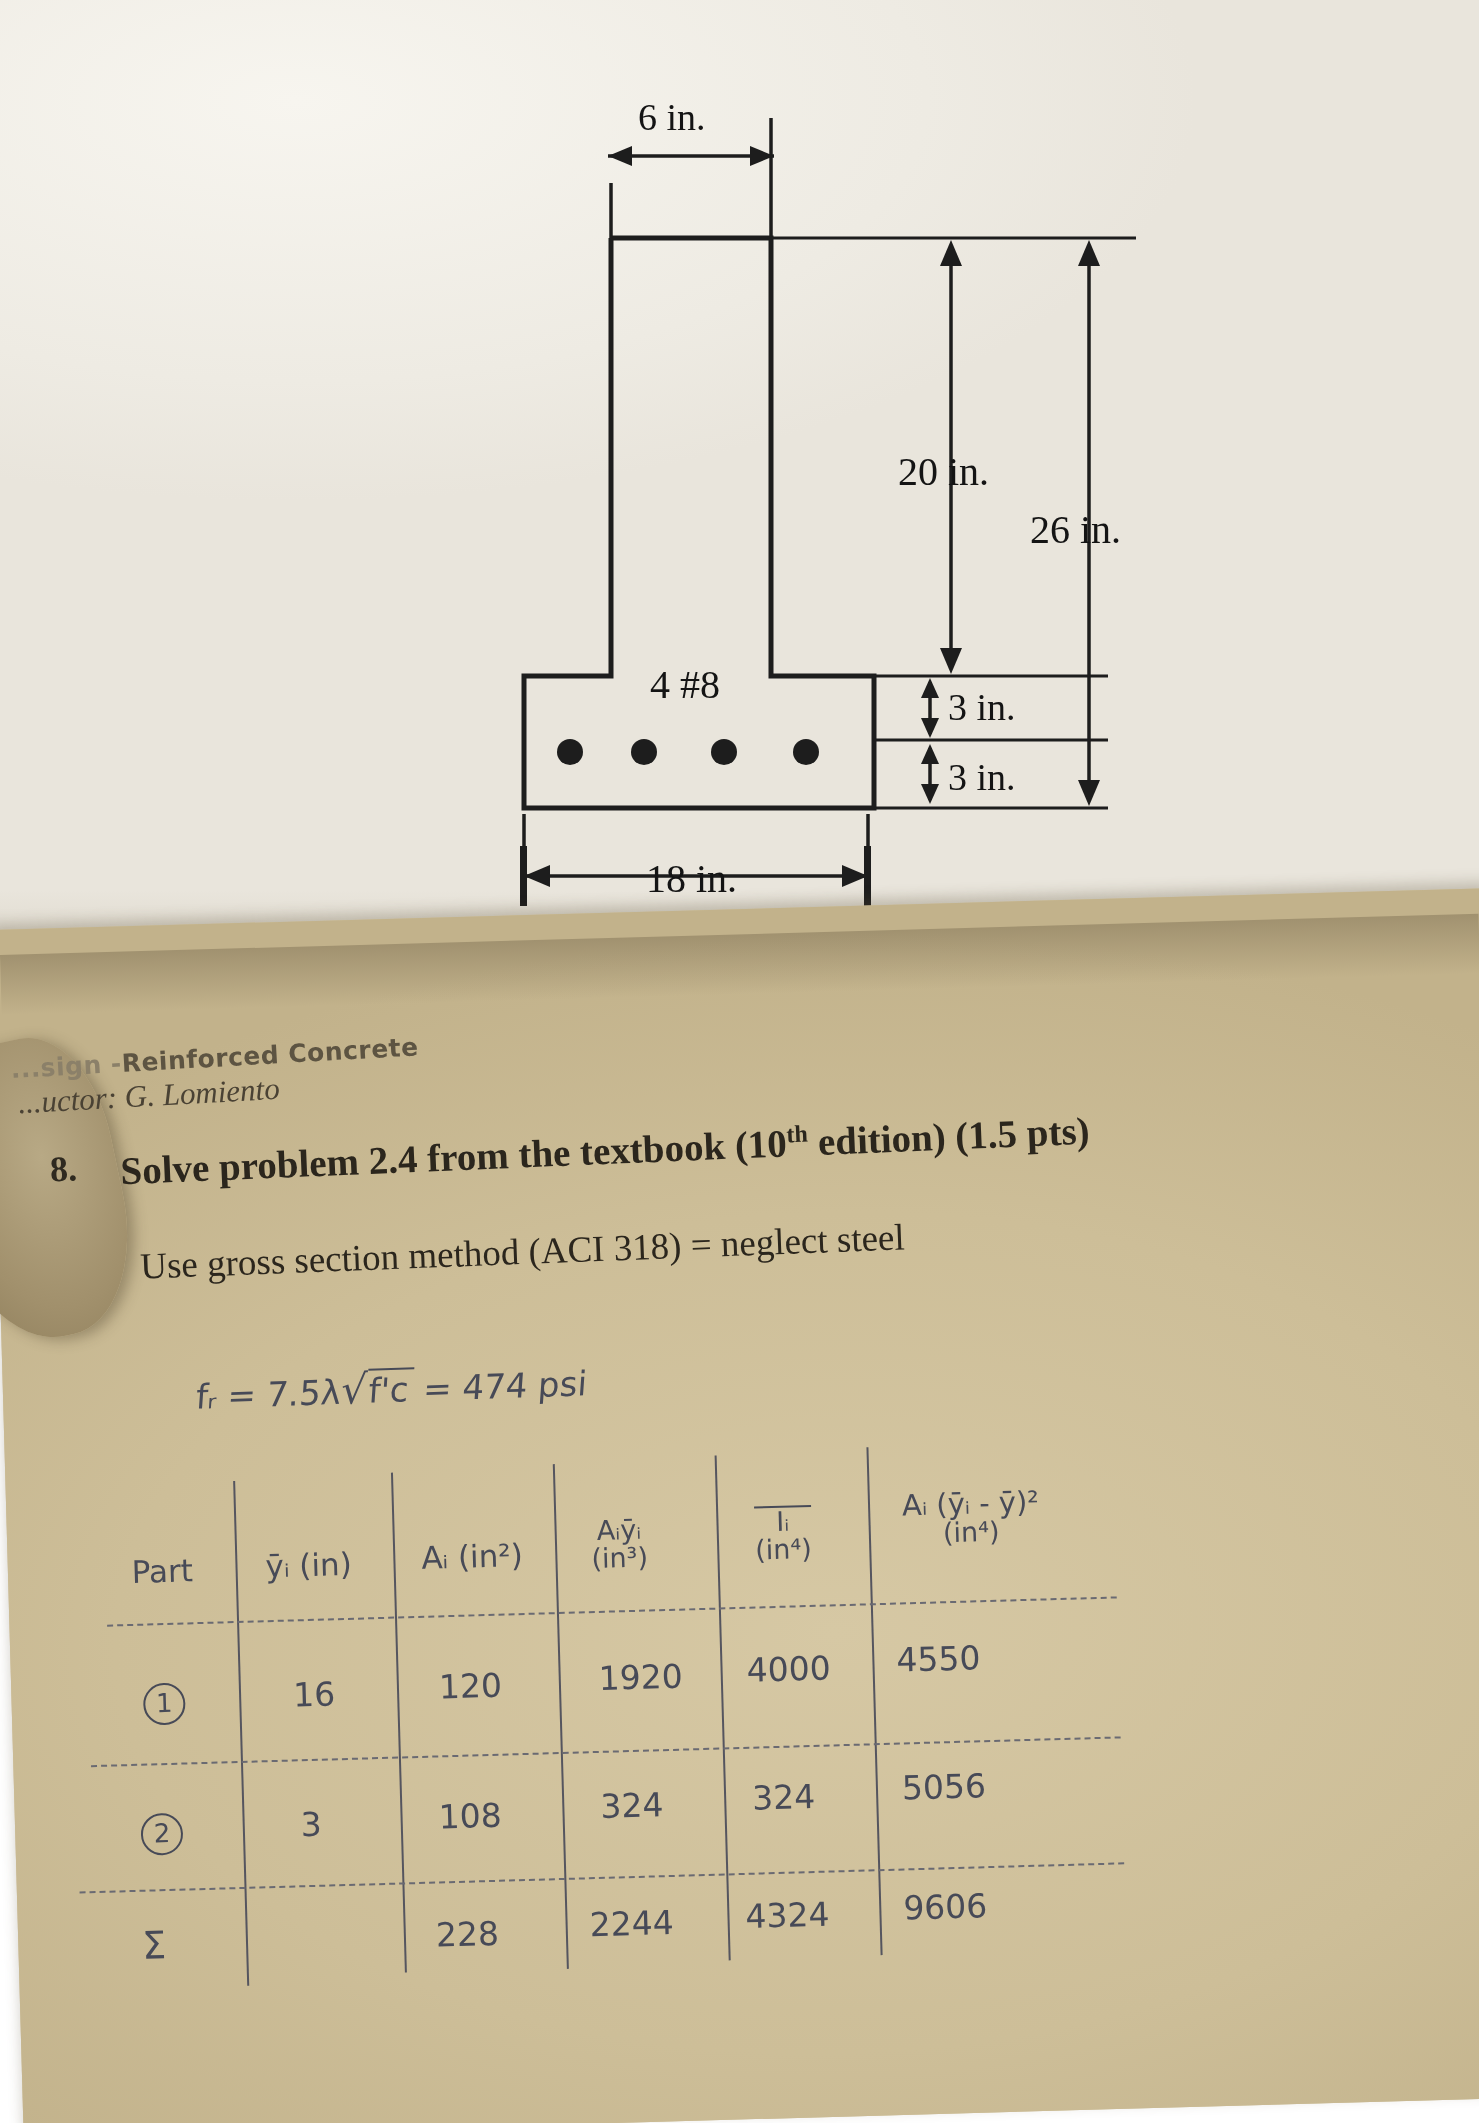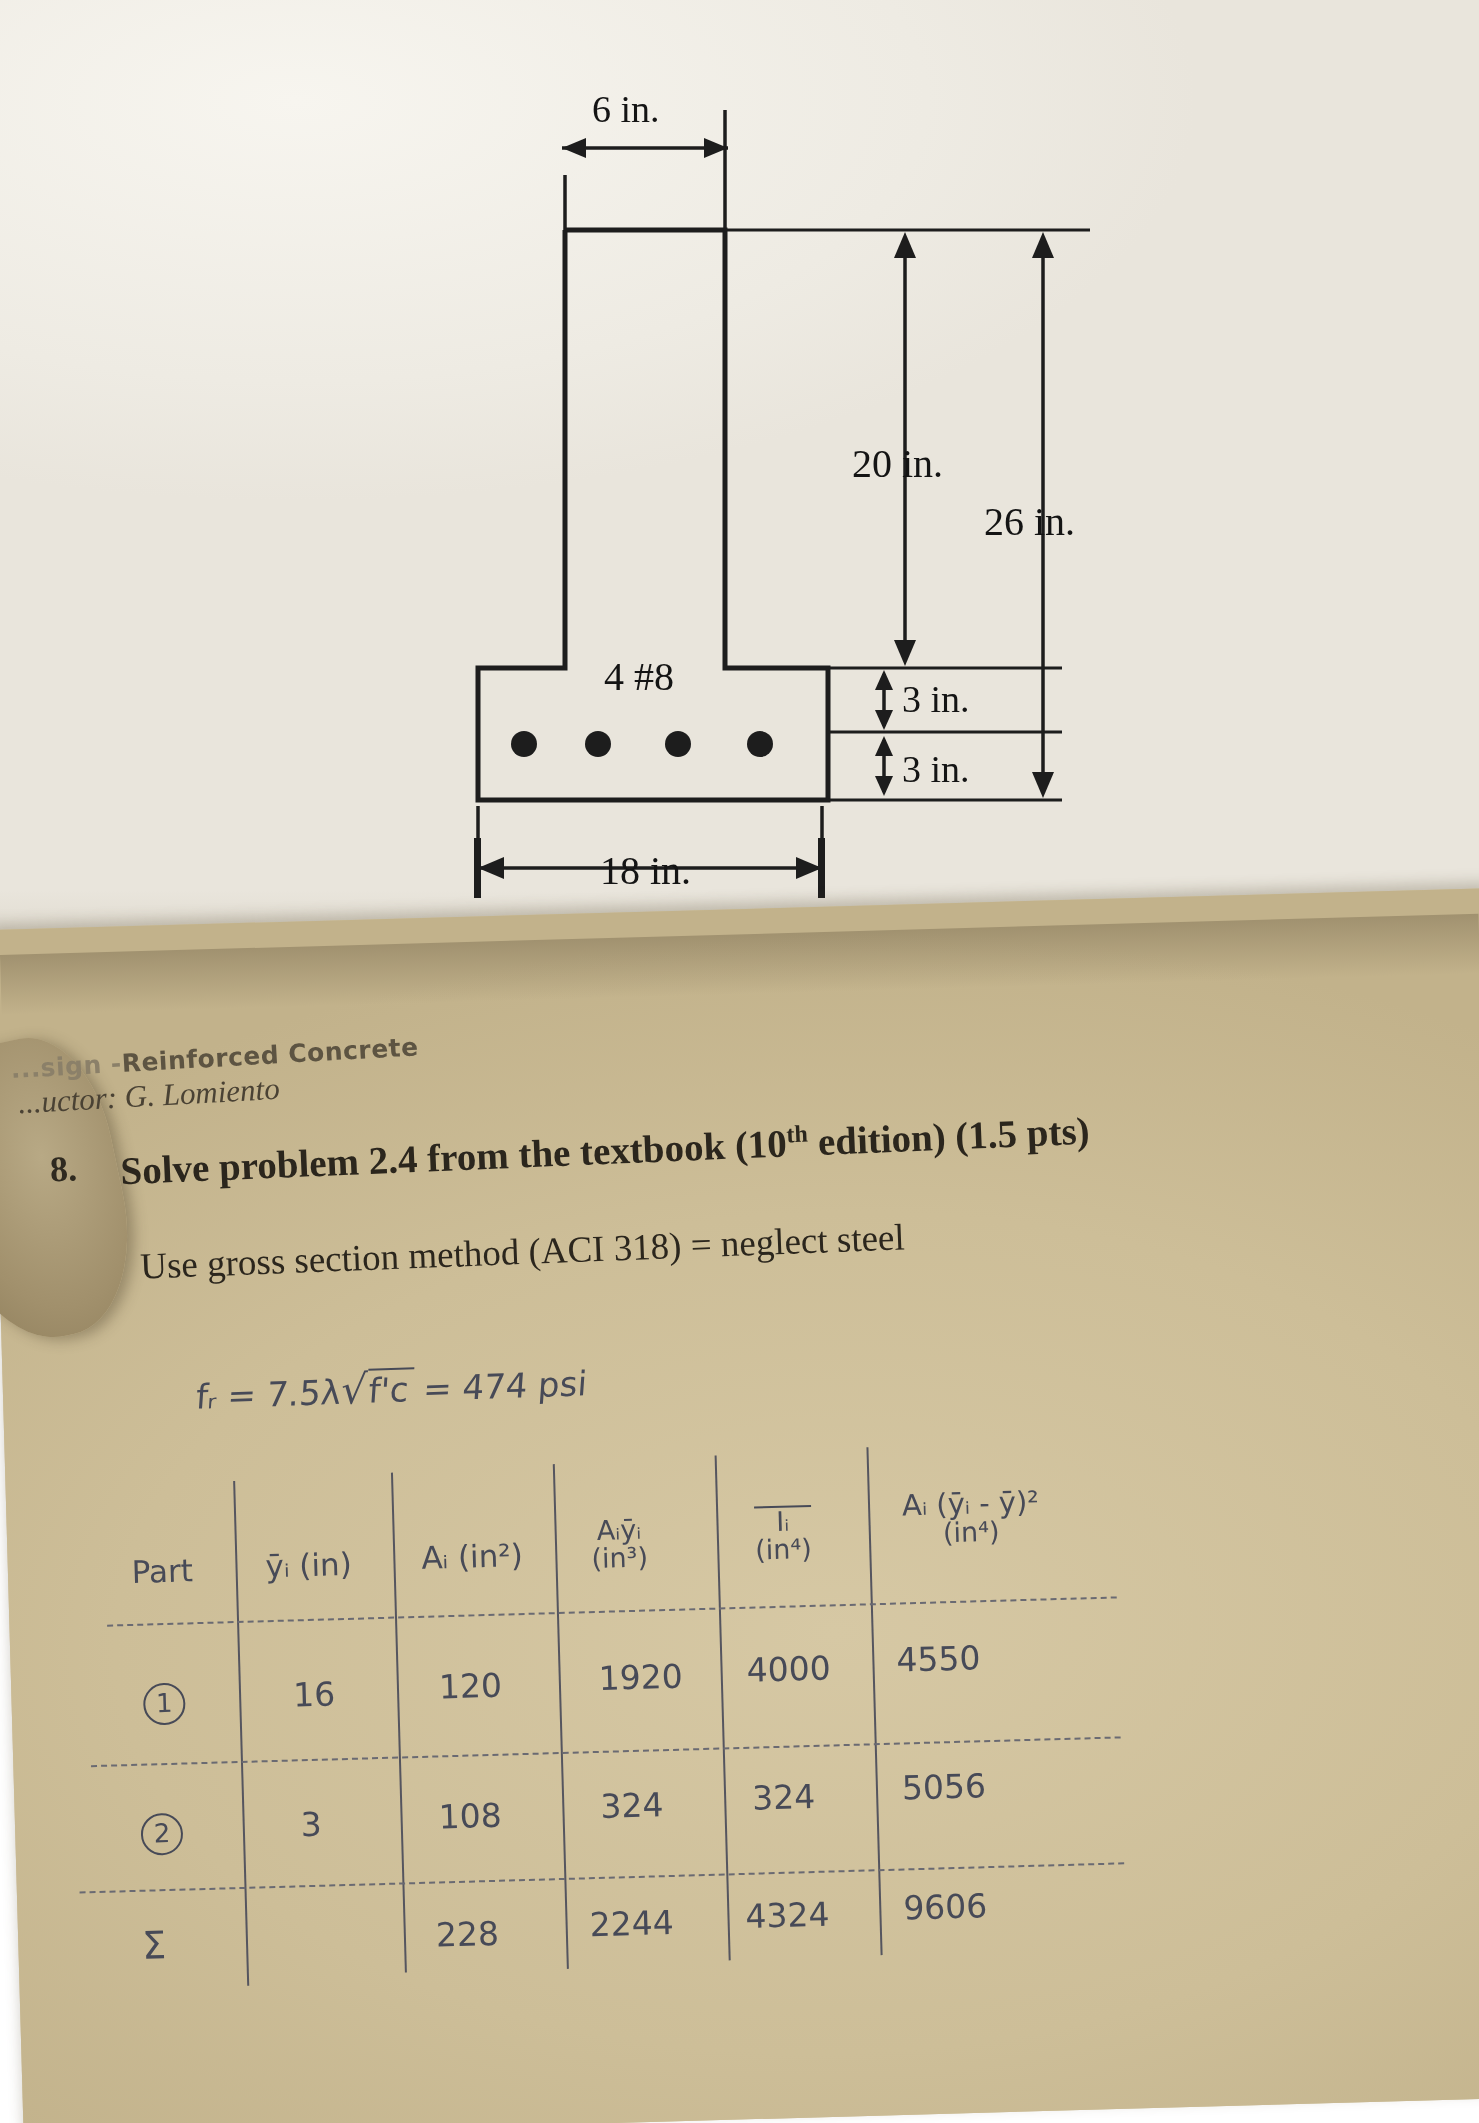--- a/index.html
+++ b/index.html
@@ -52,21 +52,21 @@
     box-shadow: 6px 4px 14px rgba(60,50,30,0.35);
   }
   .shadow-strip{
     position:absolute; left:0; top:955px; width:1479px; height:60px;
     background: linear-gradient(to bottom, rgba(120,106,78,0.45), rgba(120,106,78,0.0));
     transform: rotate(-1.6deg);
     transform-origin:0 0;
   }
 
   
-  .figure { position:absolute; left:0; top:0; width:1360px; height:950px; }
+  .figure { position:absolute; left:0; top:8px; width:1360px; height:950px;padding-left:46px; }
 
   
   .printed-header {
     position: absolute;
     left: 10px; top: 1030px;
     width: 900px;
     transform: rotate(-3.2deg);
     font-family: "DejaVu Sans", sans-serif;
     font-weight: bold;
     font-size: 25px;

